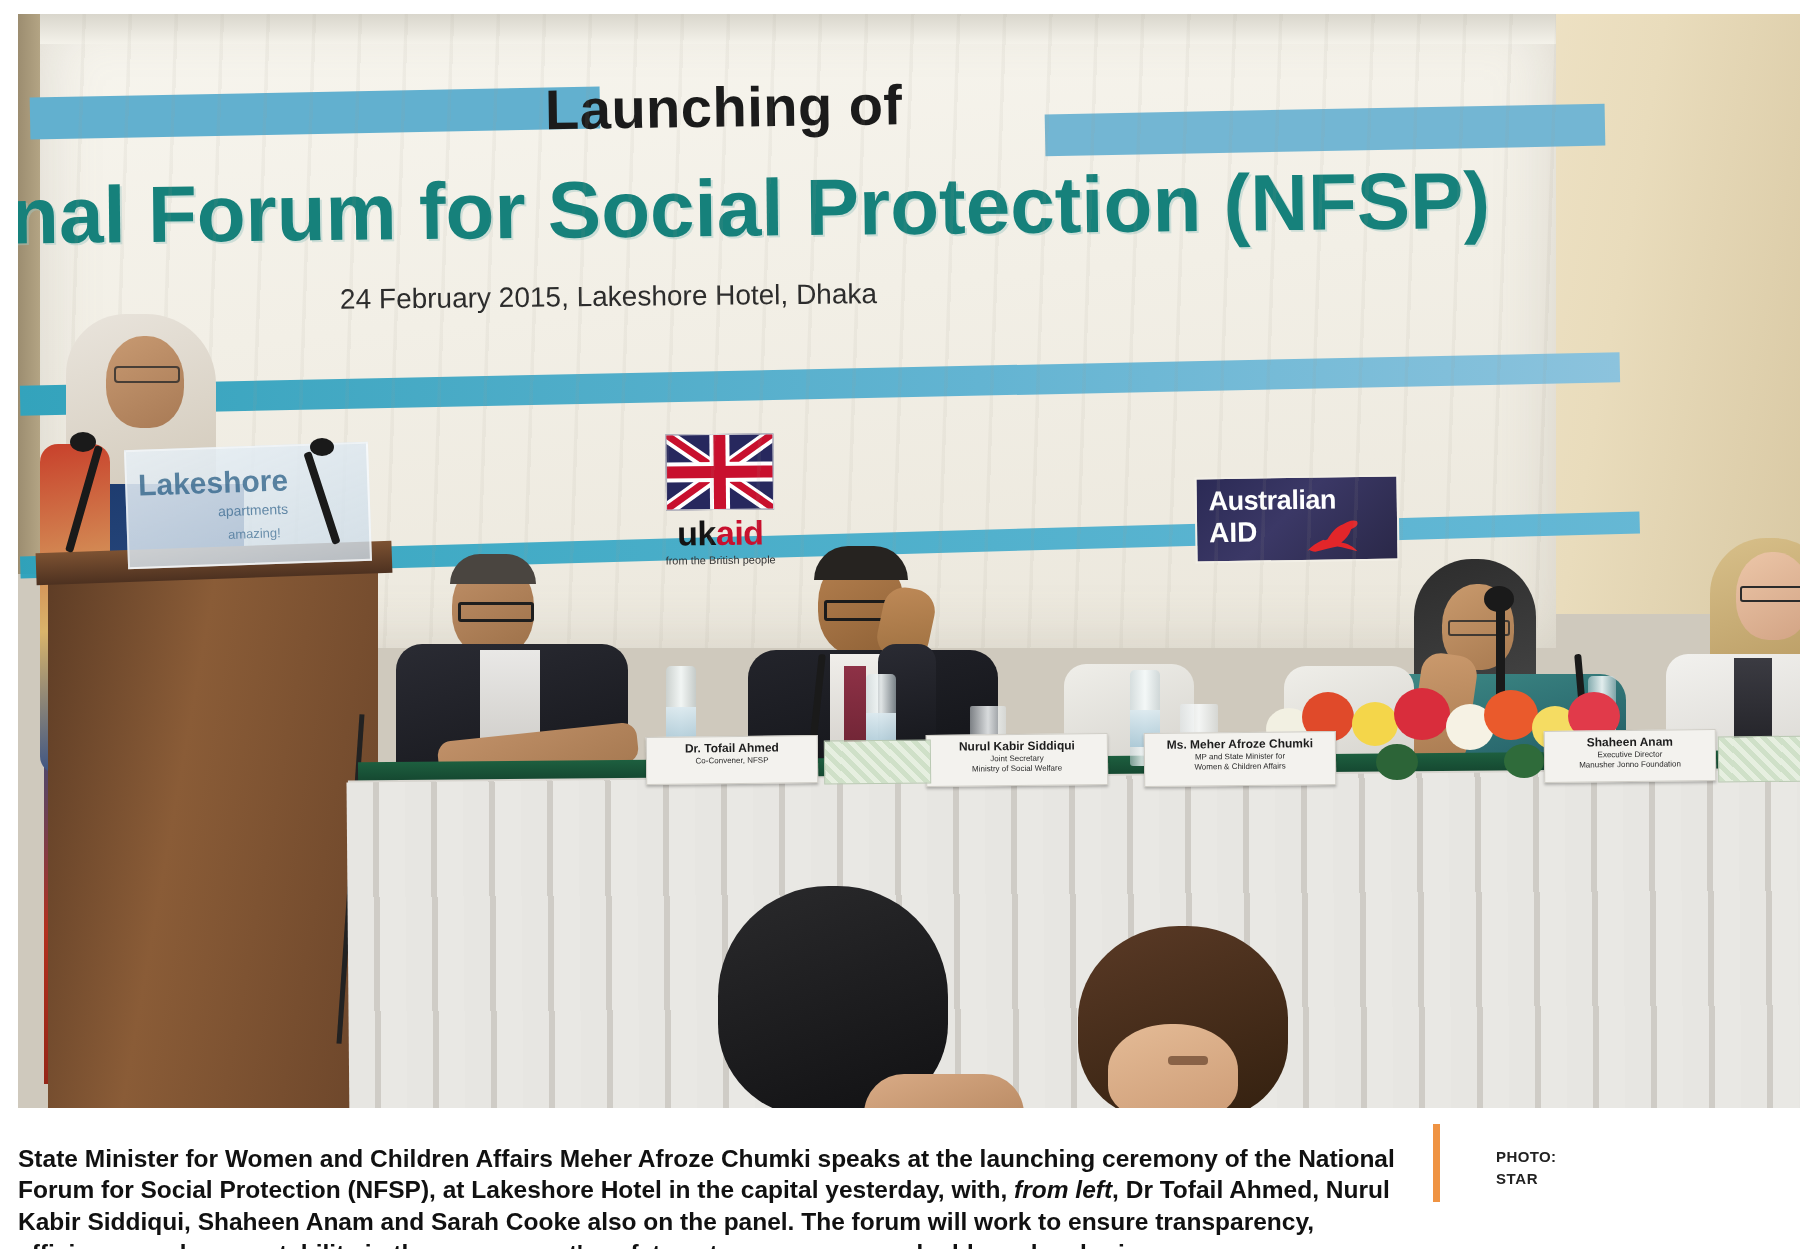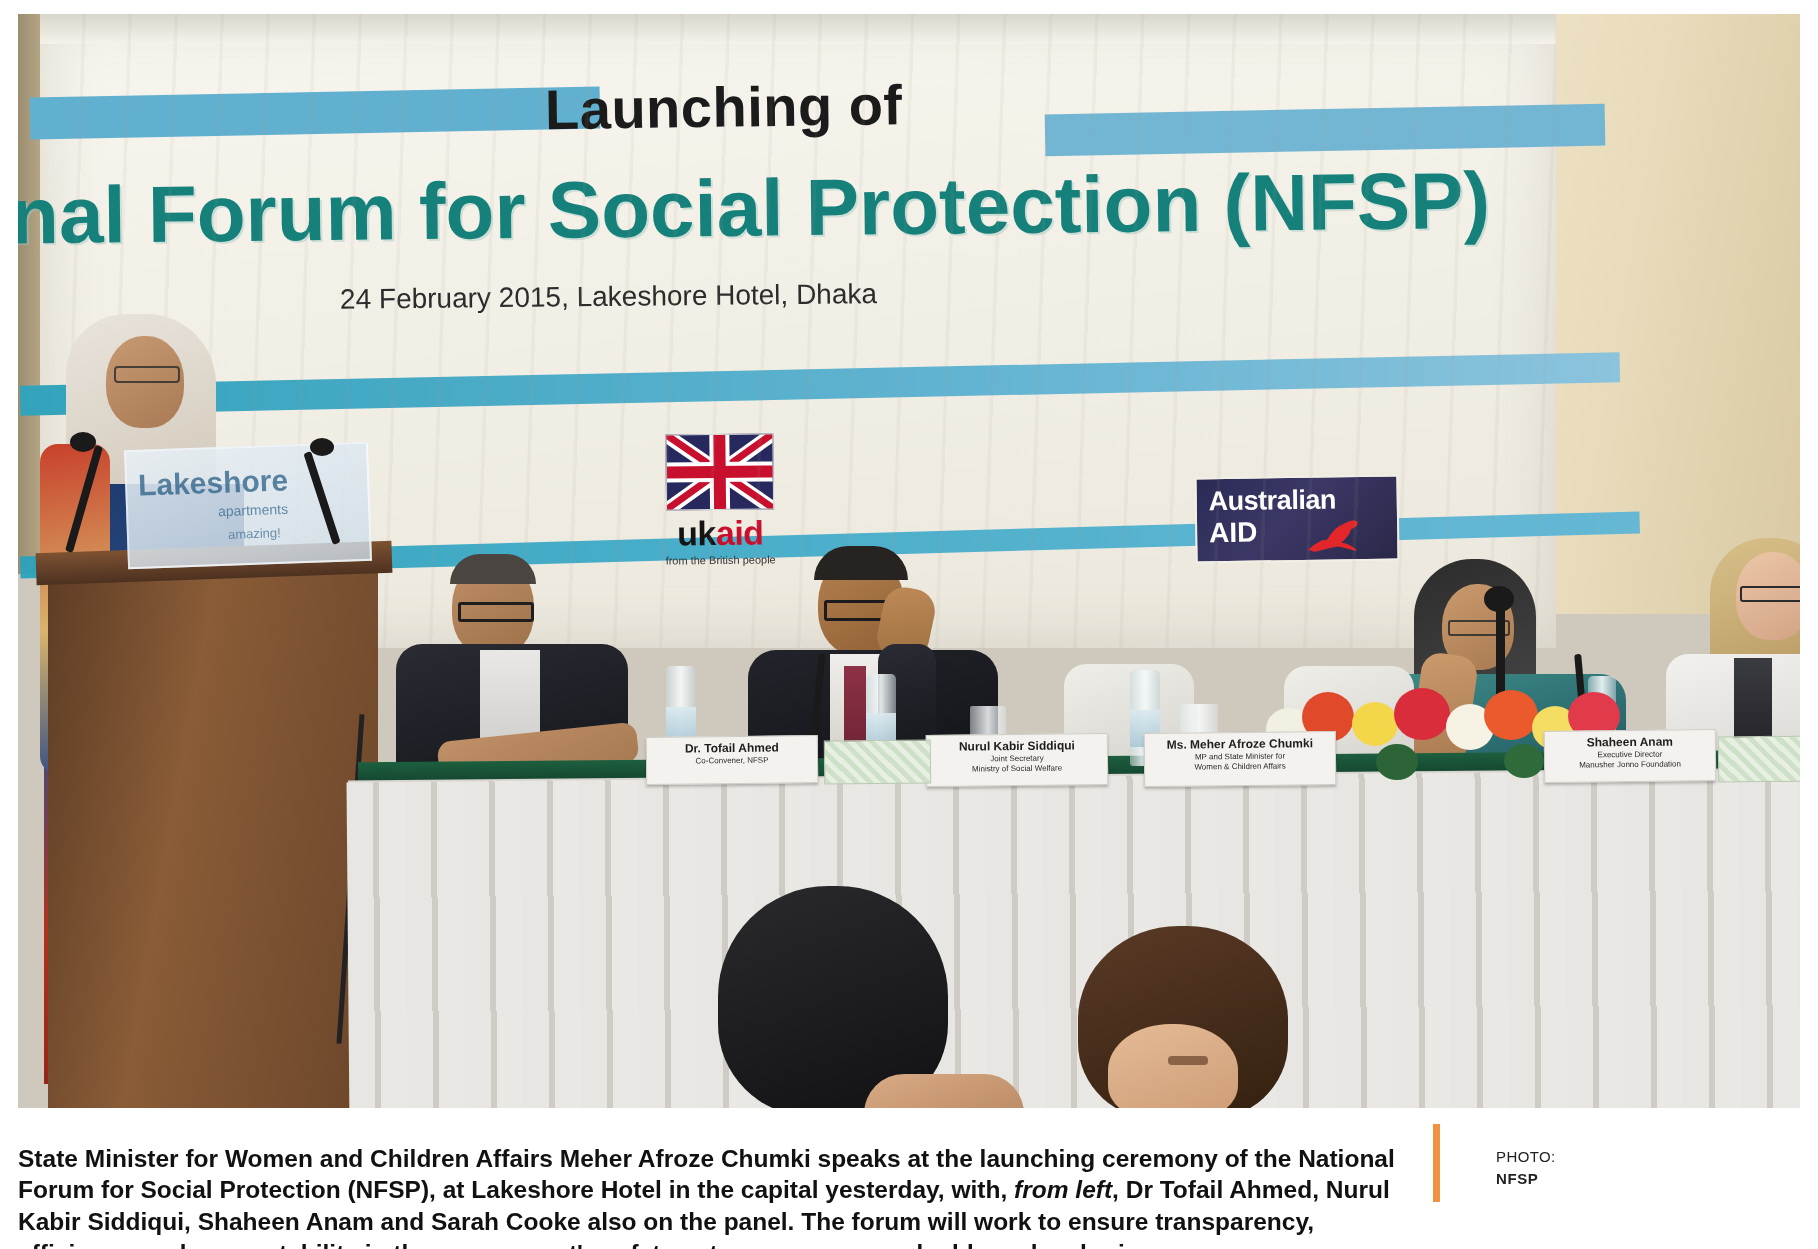--- a/index.html
+++ b/index.html
@@ -138,21 +138,21 @@
   .curtain{position:absolute;left:512px;top:830px;width:1290px;height:280px;
     background:repeating-linear-gradient(90deg,#c9c6bf 0 18px,#b4b0a8 18px 24px,#d3d0c9 24px 44px);}
 
   
   .caption-wrap{position:absolute;left:18px;top:1118px;width:1782px;height:125px;}
   .caption{position:absolute;left:0;top:0;width:1400px;
     font-size:24.5px;font-weight:700;line-height:1.30;color:#111;}
   .caption em{font-style:italic;}
   .credit-bar{position:absolute;left:1415px;top:6px;width:7px;height:78px;background:#ef9343;}
   .credit{position:absolute;left:1478px;top:28px;font-size:15px;line-height:1.45;color:#222;}
-  .credit .c1{font-weight:400;letter-spacing:.4px;}
+  .credit .c1{font-weight:700;letter-spacing:.4px;}
   .credit .c2{font-weight:700;letter-spacing:.6px;}
 </style>
 </head>
 <body>
 
 <div class="page">
 
   <div class="photo">
 
     <div class="wall-right"></div>
@@ -375,16 +375,16 @@
     <div style="position:absolute;left:846px;top:1060px;width:160px;height:46px;
          background:linear-gradient(160deg,#d9ab86,#b98a63);border-radius:40px 40px 0 0;"></div>
   </div>
 
   <div class="caption-wrap">
     <p class="caption"><span>State Minister for Women and Children Affairs Meher Afroze Chumki speaks at the launching ceremony of the National Forum for Social Protection (NFSP), at Lakeshore Hotel in the capital yesterday, with, </span><em>from left</em><span>, Dr Tofail Ahmed, Nurul Kabir Siddiqui, Shaheen Anam and Sarah Cooke also on the panel. The forum will work to ensure transparency, efficiency, and accountability in the government's safety net programmes and address local grievances.</span></p>
 
     <div class="credit-bar"></div>
     <div class="credit">
       <div class="c1">PHOTO:</div>
-      <div class="c2">NFSP</div>
+      <div class="c2">STAR</div>
     </div>
   </div>
 </div>
 
 </body></html>

